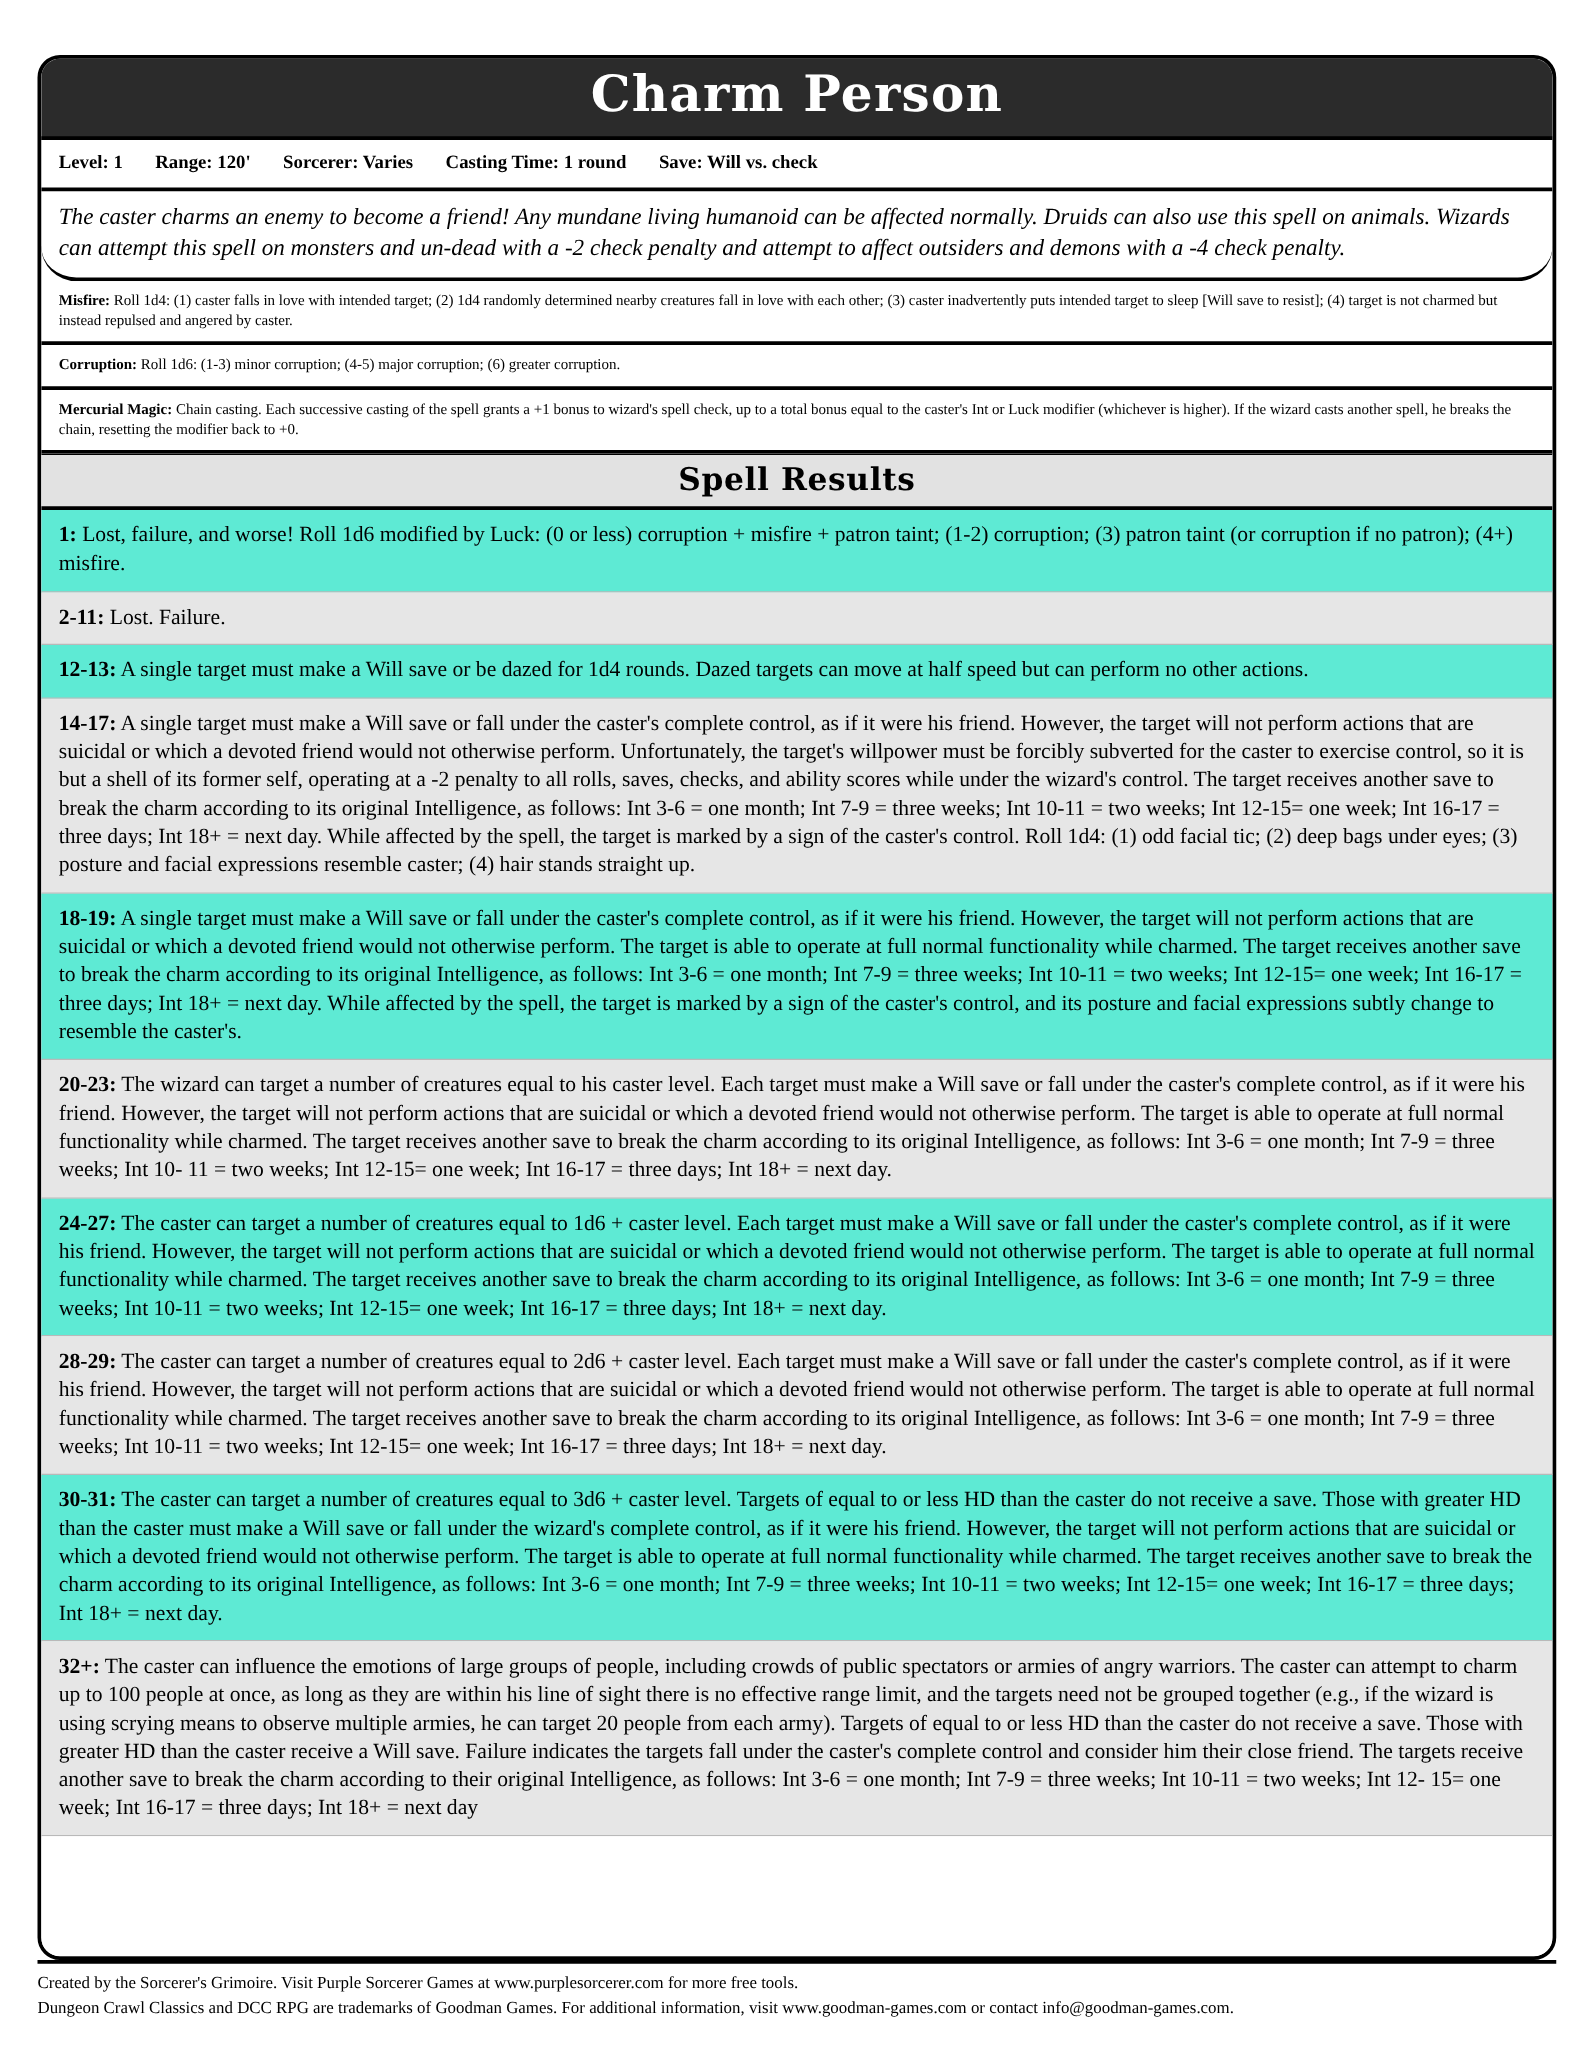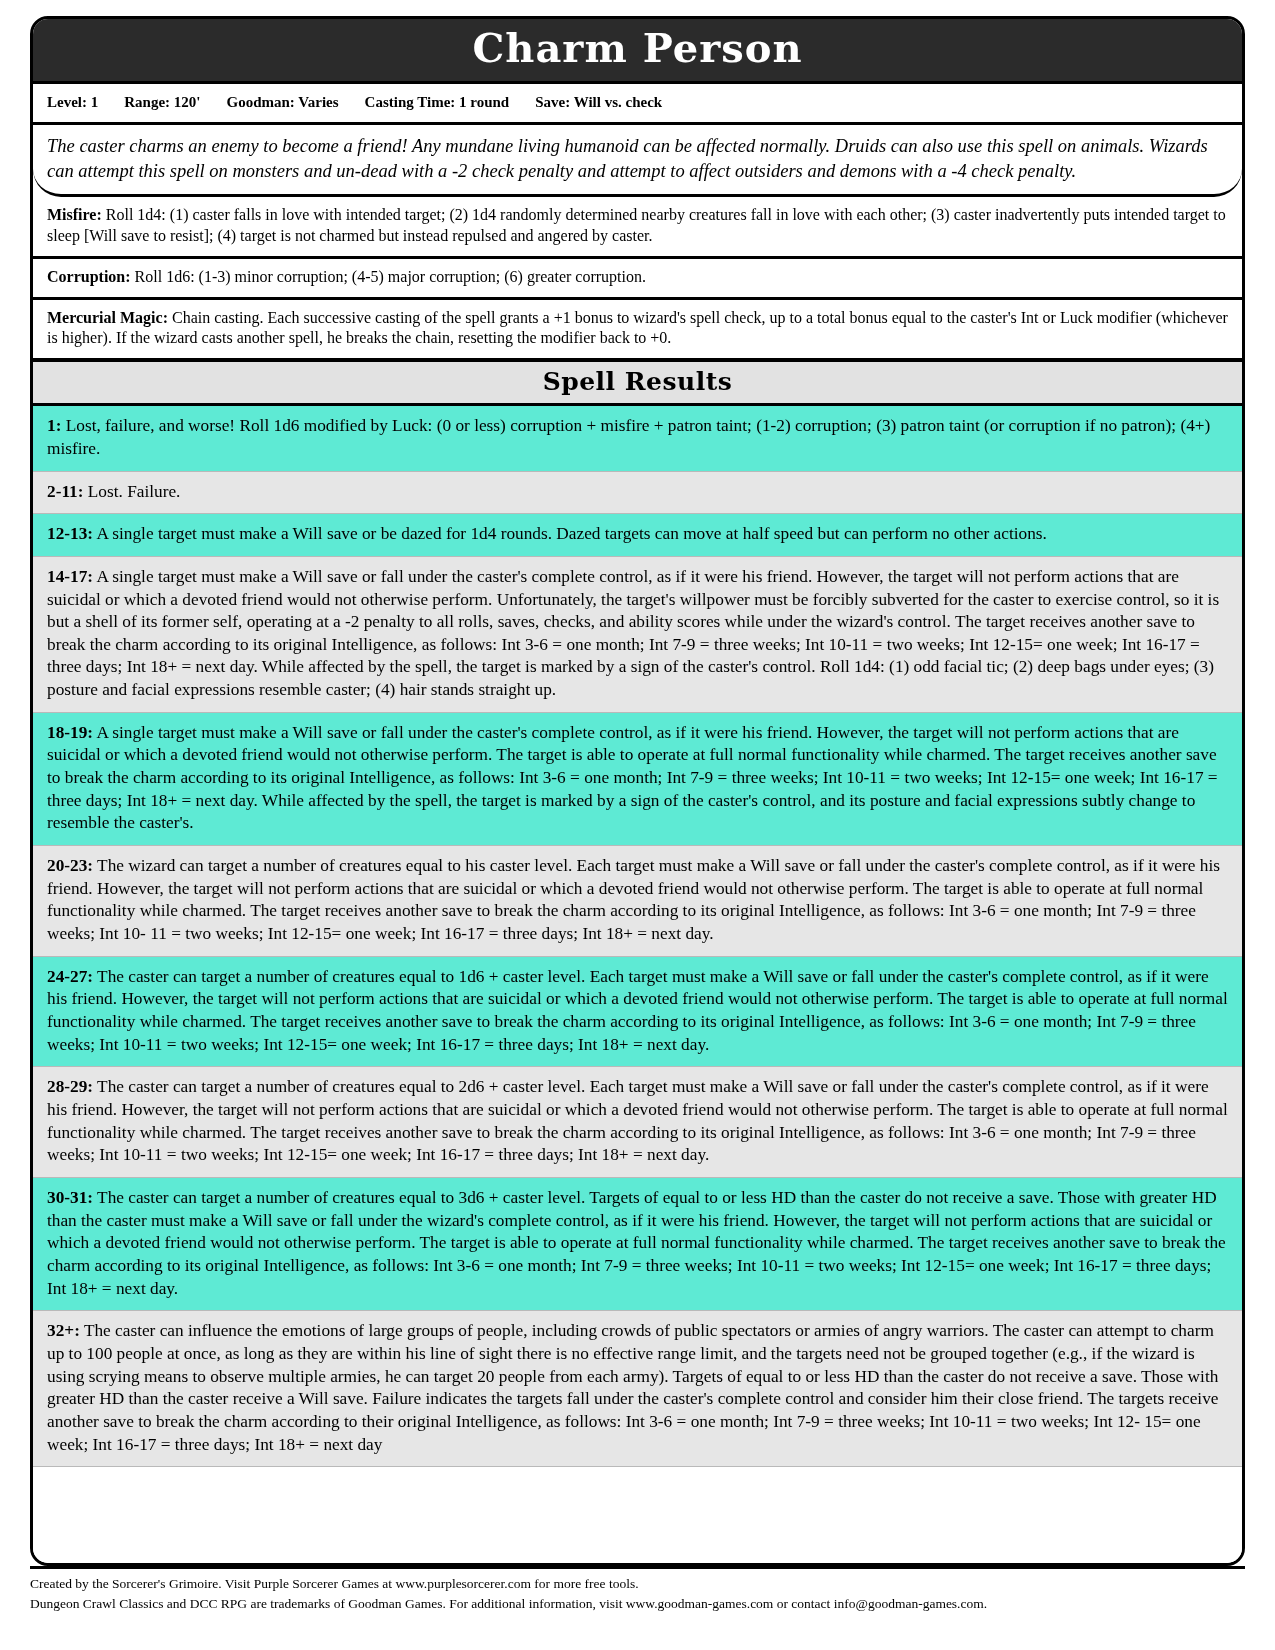--- a/index.html
+++ b/index.html
@@ -13,21 +13,21 @@
     font-family: "Liberation Serif", serif;
     color: #000000;
     overflow: hidden;
   }
 
   .page {
     position: relative;
     width: 1275px;
     height: 1650px;
     box-sizing: border-box;
-    padding: 16px 30px 0 30px;
+    padding: 44px 30px 0 30px;
   }
 
   
   .card {
     border: 3px solid #000;
     border-radius: 18px;
     overflow: hidden;
     background: #fff;
     position: relative;
   }
@@ -70,21 +70,21 @@
 
   .desc {
     font-style: italic;
     font-size: 18.5px;
     line-height: 1.33;
     padding: 9px 14px 11px 14px;
     border-radius: 28px;
   }
 
   .labelled {
-    font-size: 16px;
+    font-size: 12px;
     line-height: 1.3;
     padding: 8px 14px 9px 14px;
     font-family: Liberation Serif, serif;
   }
   .labelled .lbl { font-weight: bold; }
 
   
   .results-head {
     background: #e2e2e2;
     text-align: center;
@@ -134,21 +134,21 @@
 
   <div class="card">
 
     <div class="title-bar">
       <div class="title-text">Charm Person</div>
     </div>
 
     <div class="band meta-row">
       <span class="meta-item">Level: 1</span>
       <span class="meta-item">Range: 120'</span>
-      <span class="meta-item">Goodman: Varies</span>
+      <span class="meta-item">Sorcerer: Varies</span>
       <span class="meta-item">Casting Time: 1 round</span>
       <span class="meta-item">Save: Will vs. check</span>
     </div>
 
     <div class="band desc">The caster charms an enemy to become a friend! Any mundane living humanoid can be affected normally. Druids can also use this spell on animals. Wizards can attempt this spell on monsters and un-dead with a -2 check penalty and attempt to affect outsiders and demons with a -4 check penalty.</div>
 
     <div class="band labelled">
       <span class="lbl">Misfire:</span><span> Roll 1d4: (1) caster falls in love with intended target; (2) 1d4 randomly determined nearby creatures fall in love with each other; (3) caster inadvertently puts intended target to sleep [Will save to resist]; (4) target is not charmed but instead repulsed and angered by caster.</span>
     </div>
 

